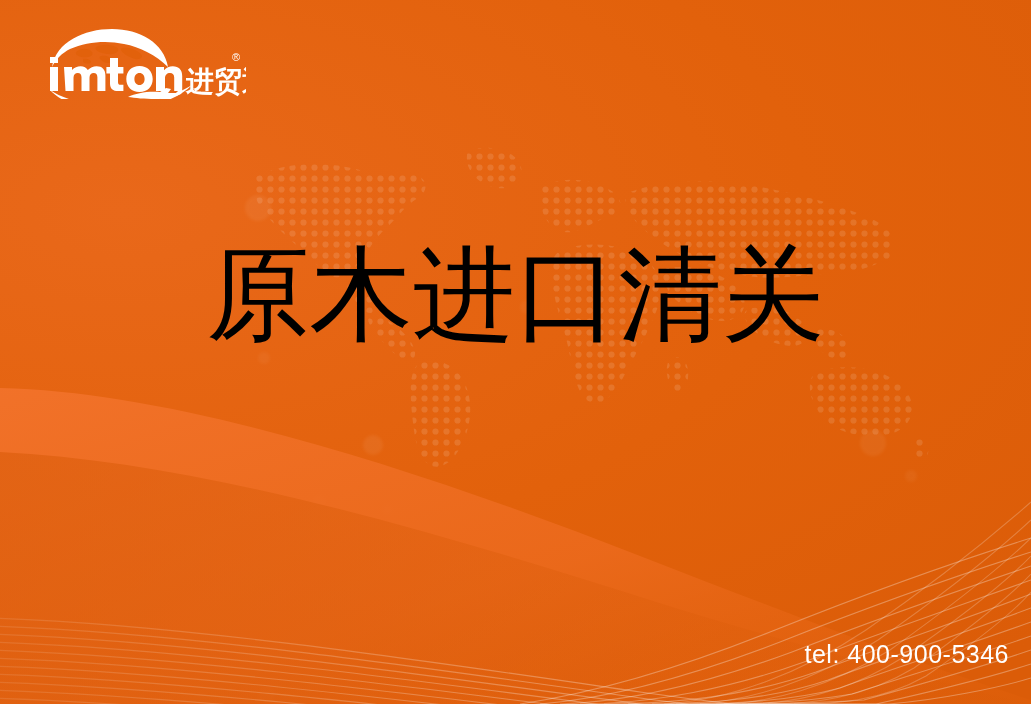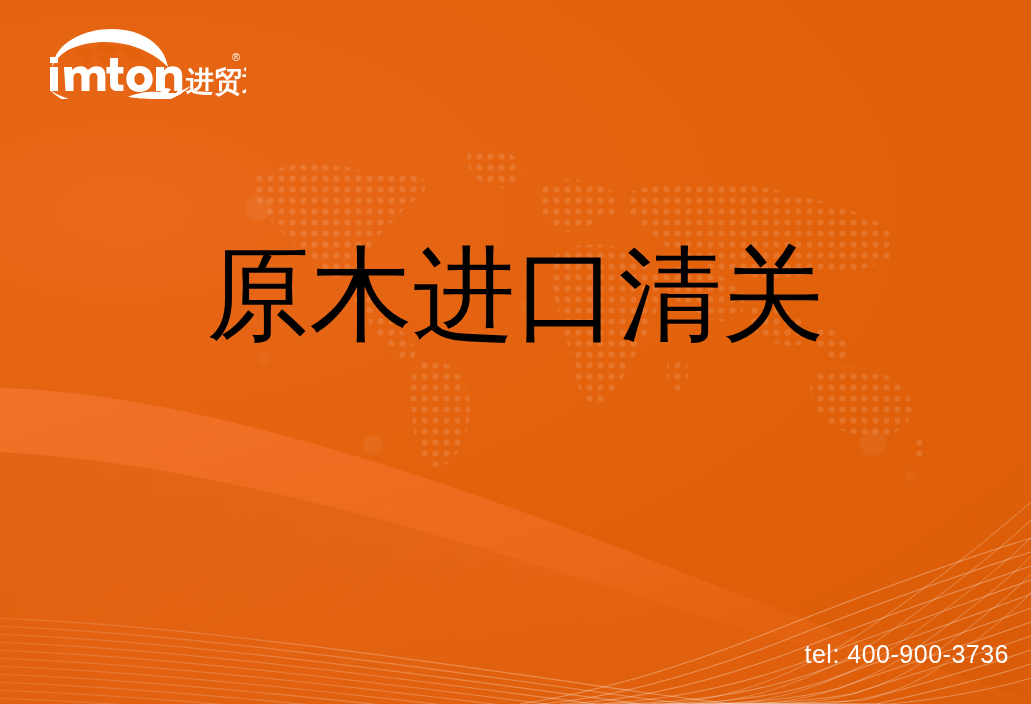--- a/index.html
+++ b/index.html
@@ -288,15 +288,15 @@
         <path d="M92 70 C100 66 112 64 124 65 l6-4 5 1 -3 4 h8 l3-3 4 1 -2 3
                  c-6 3-16 5-26 5 -10 0-20-1-27-2 Z"></path>
       </g>
     </svg>
   </div>
 
   <div id="headline">
     <span class="ln">原木进口清关</span>
   </div>
 
-  <div id="phone">tel: 400-900-3736</div>
+  <div id="phone">tel: 400-900-5346</div>
 
 </div>
 
 </body></html>

